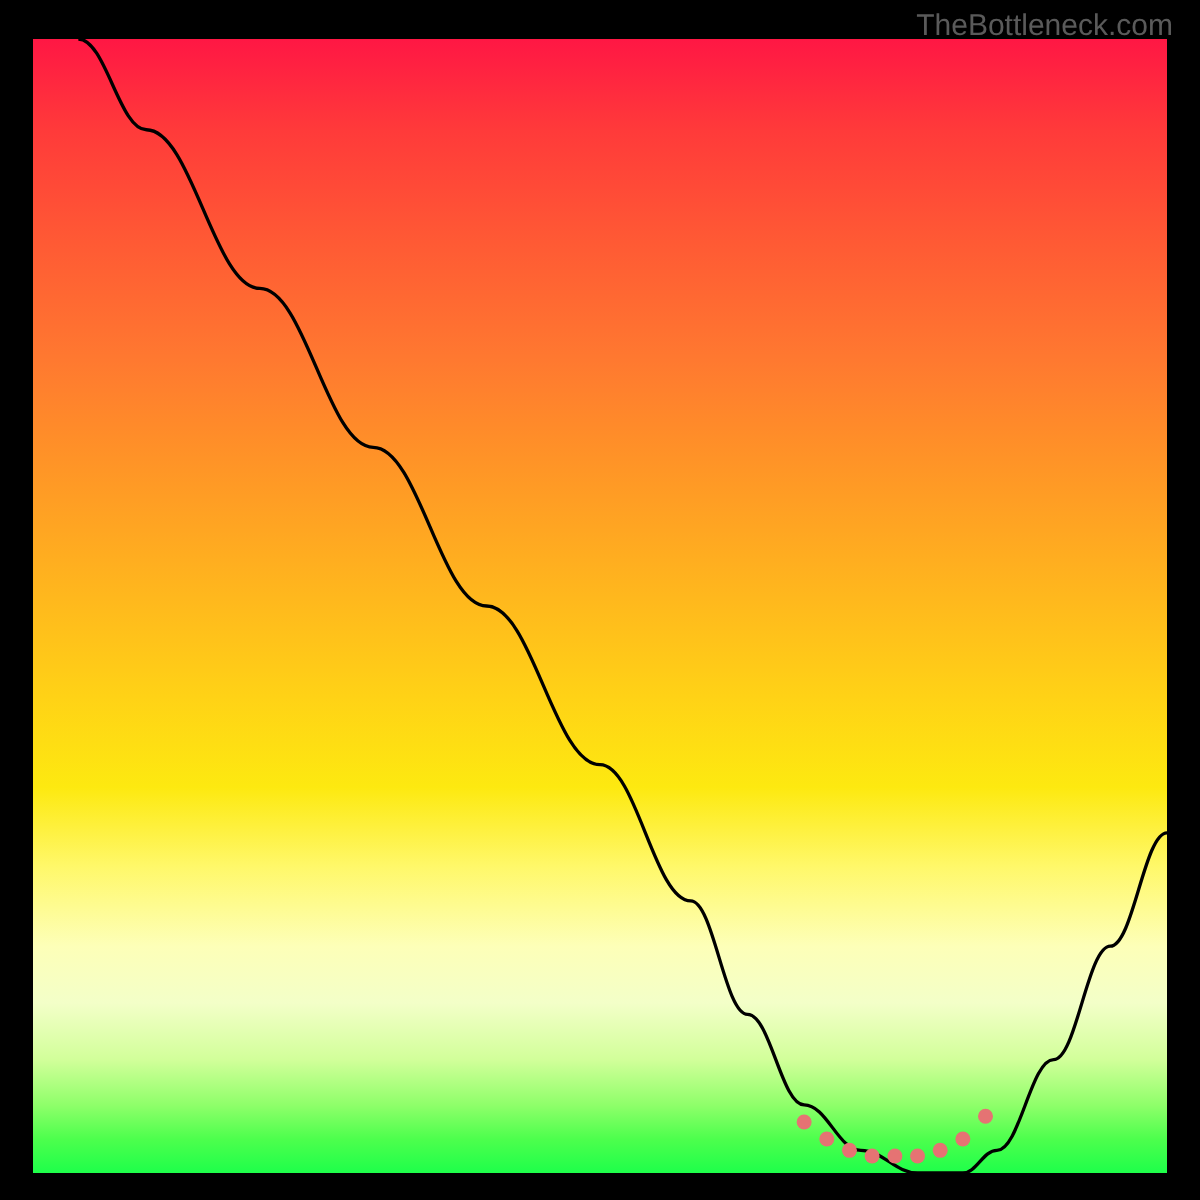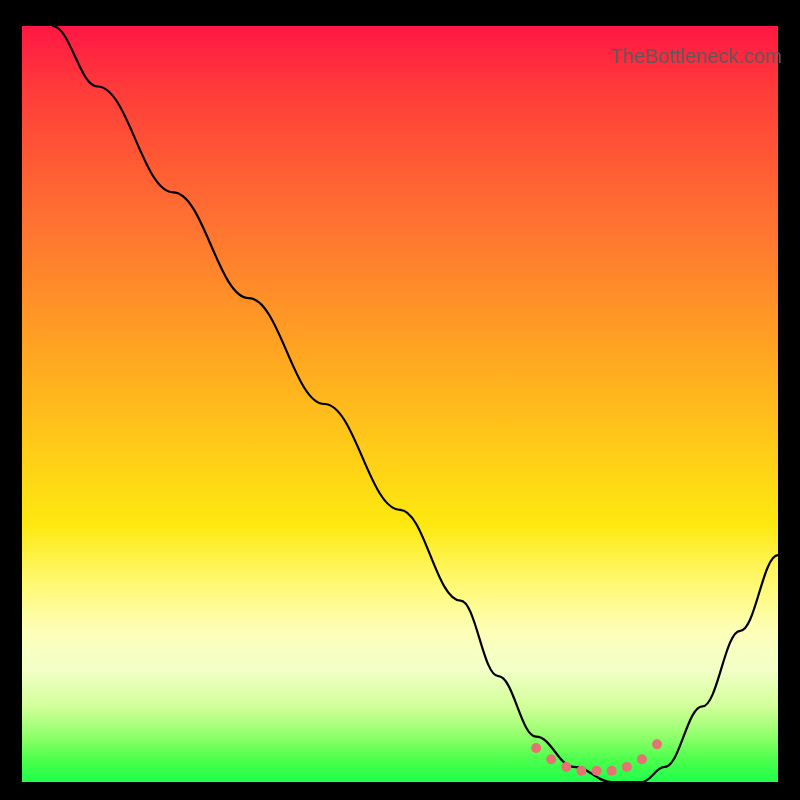--- a/index.html
+++ b/index.html
@@ -11,21 +11,20 @@
     font-family: Arial, sans-serif;
   }
   .watermark {
     position: absolute;
     top: 6px;
     right: 18px;
     color: #5a5a5a;
     font-size: 20px;
     font-weight: 500;
     z-index: 10;
-    margin-top: 39px;
   }
   .chart-area {
     position: absolute;
     left: 22px;
     top: 26px;
     width: 756px;
     height: 756px;
   }
   .gradient-bg {
     position: absolute;

